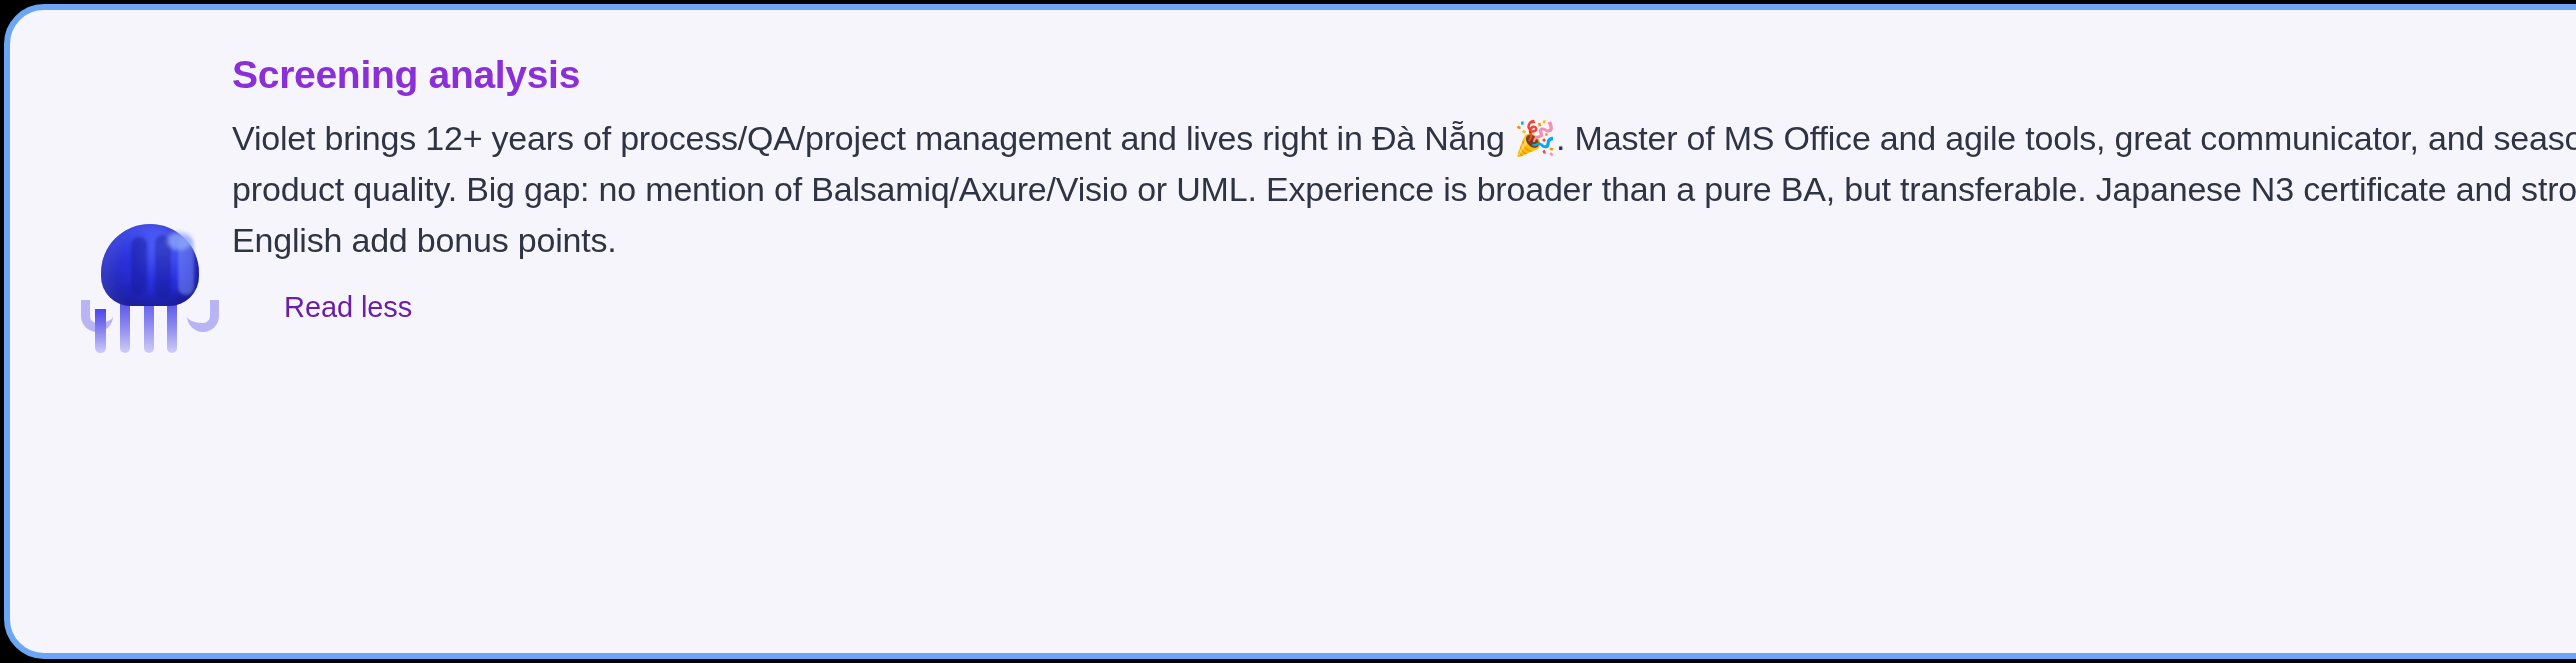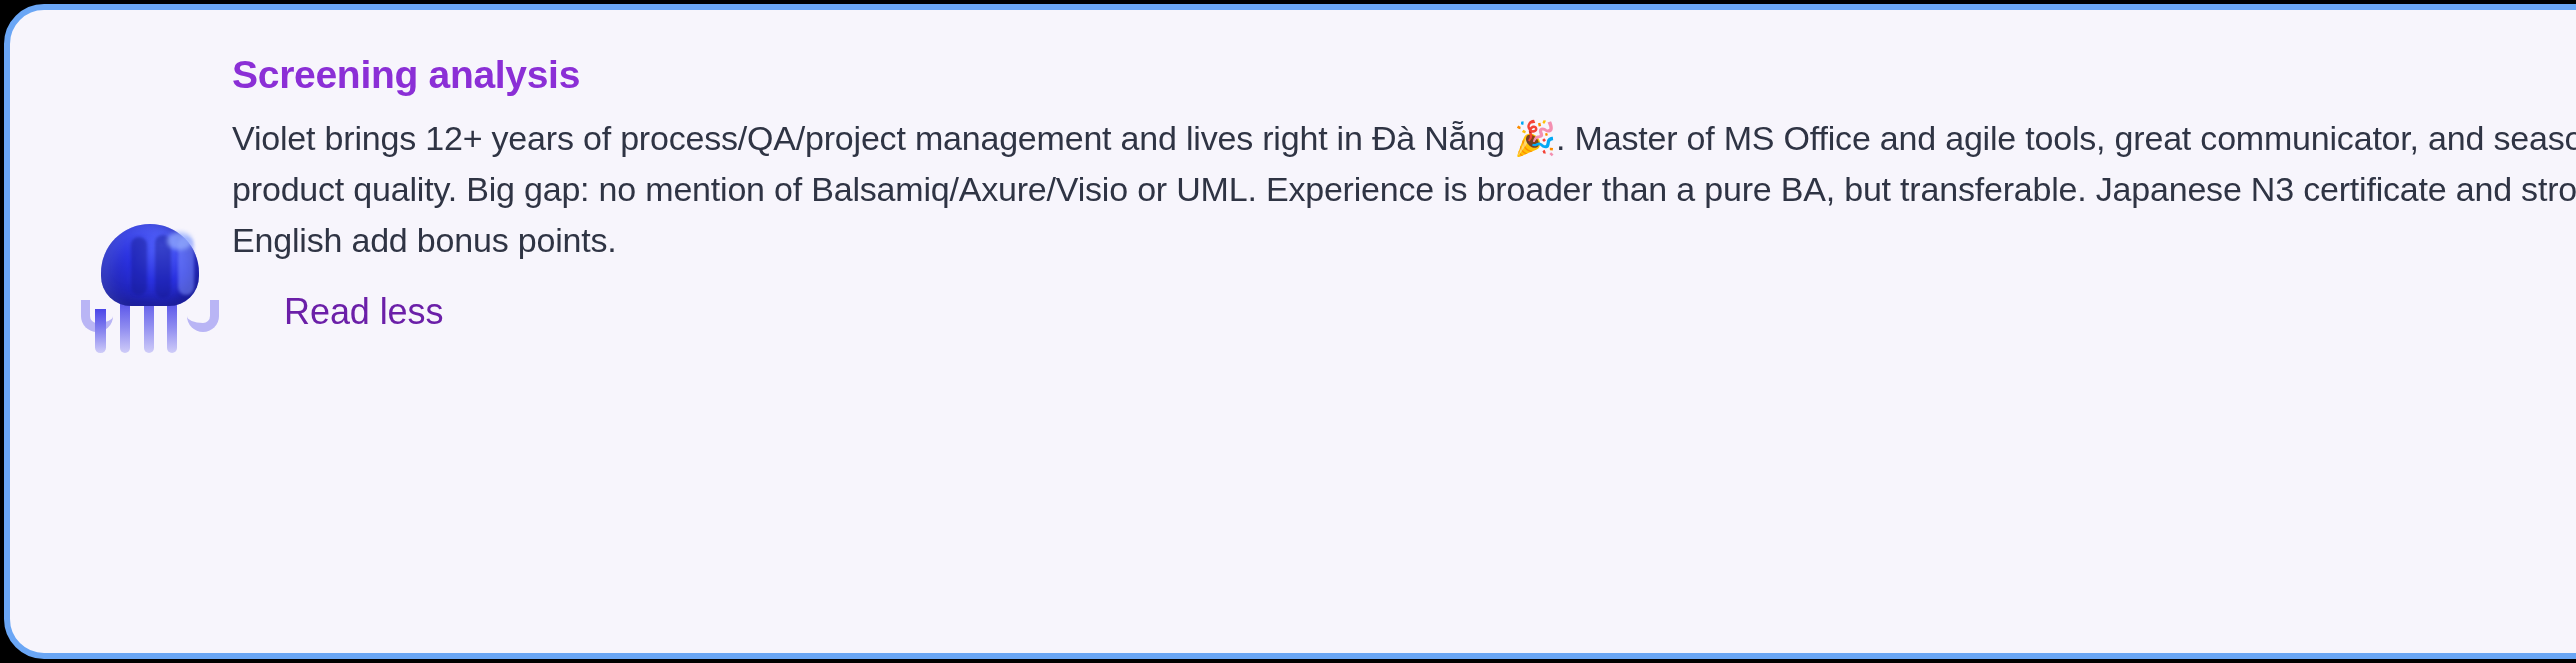--- a/index.html
+++ b/index.html
@@ -136,21 +136,21 @@
     max-width: 2452px;
   }
 
   .read-toggle-wrap {
     margin-top: 25px;
     padding-left: 52px;
   }
   .read-toggle {
     display: inline-block;
     color: #6b1fa8;
-    font-size: 36px;
+    font-size: 29px;
     font-weight: 500;
     letter-spacing: -0.1px;
     background: none;
     border: none;
     padding: 0;
     cursor: pointer;
     font-family: "Liberation Sans", sans-serif;
   }
 </style>
 </head>

